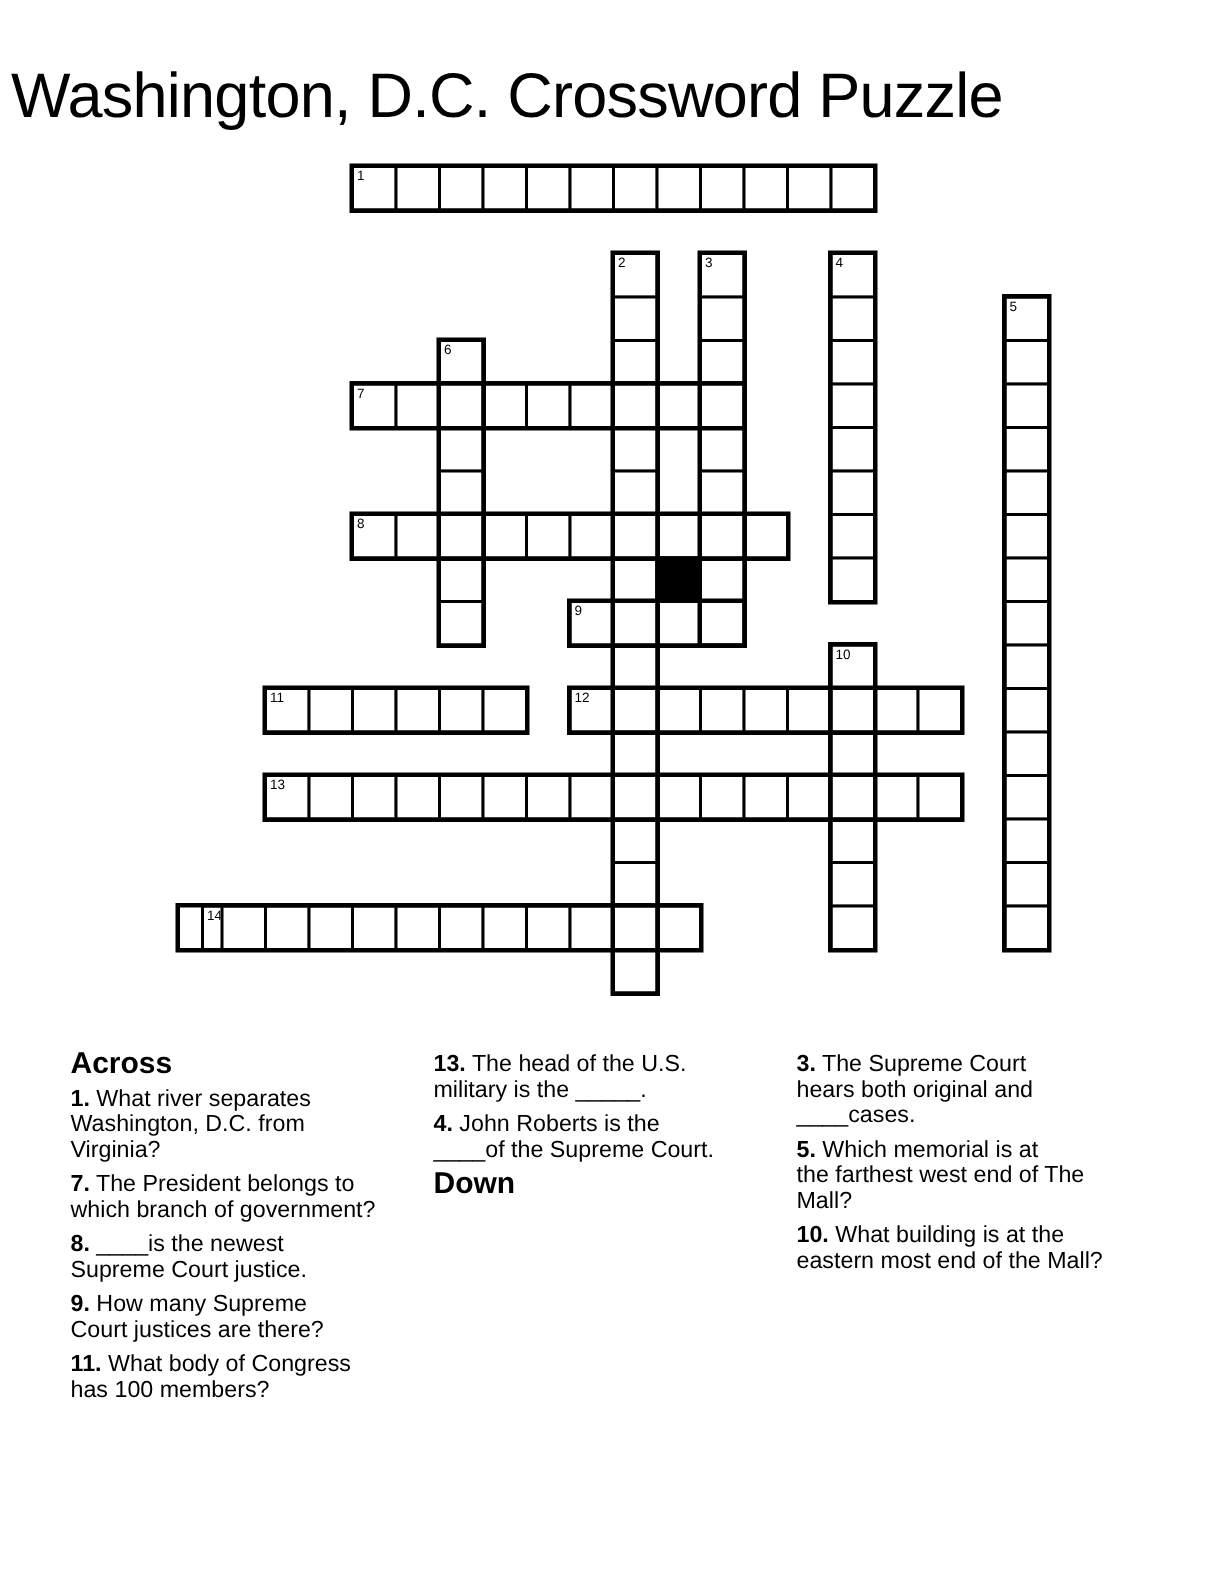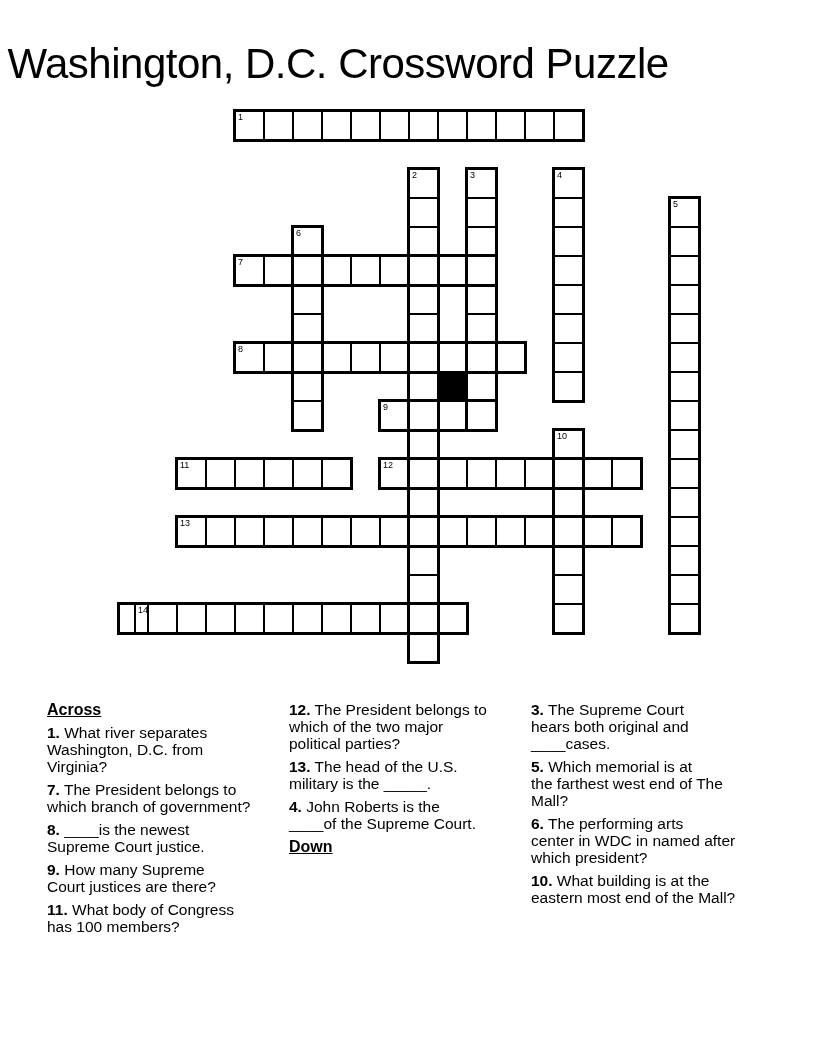--- a/index.html
+++ b/index.html
@@ -11,21 +11,21 @@
   .grid{position:absolute;}
   .cell{position:absolute;width:31px;height:31px;box-sizing:border-box;
         border:2px solid #000;background:#fff;}
   .cell.black{background:#000;}
   .num{position:absolute;top:0px;left:2px;font-size:9px;line-height:10px;color:#000;
        font-family:"Liberation Sans",sans-serif;}
   .outline{position:absolute;box-sizing:border-box;border:3px solid #000;
            background:transparent;pointer-events:none;}
   
   .clue-col{position:absolute;top:701px;font-size:15.5px;line-height:17px;color:#000;}
-  .clue-header{font-weight:bold;text-decoration:underline;font-size:16px;
+  .clue-header{font-weight:bold;font-size:20px;
                margin:0 0 6px 0;}
   p.clue{margin:0 0 6px 0;}
   p.clue b{font-weight:bold;}
 </style>
 </head>
 <body>
 
 <div class="page">
   <div class="title">Washington, D.C. Crossword Puzzle</div>
   <div class="grid" id="grid" style="left: 118px; top: 110px;">
@@ -204,25 +204,23 @@
   <div class="clues" id="clues">
       <div class="clue-col" style="left: 47px; width: 240px;">
         <div class="clue-header">Across</div>
         <p class="clue"><b>1.</b> What river separates<br>Washington, D.C. from<br>Virginia?</p>
         <p class="clue"><b>7.</b> The President belongs to<br>which branch of government?</p>
         <p class="clue"><b>8.</b> ____is the newest<br>Supreme Court justice.</p>
         <p class="clue"><b>9.</b> How many Supreme<br>Court justices are there?</p>
         <p class="clue"><b>11.</b> What body of Congress<br>has 100 members?</p>
       </div>
       <div class="clue-col" style="left: 289px; width: 243px;">
-        <p class="clue"><b>12.</b> The President belongs to<br>which of the two major<br>political parties?</p>
         <p class="clue"><b>13.</b> The head of the U.S.<br>military is the _____.</p>
         <p class="clue"><b>4.</b> John Roberts is the<br>____of the Supreme Court.</p>
         <div class="clue-header">Down</div>
       </div>
       <div class="clue-col" style="left: 531px; width: 252px;">
         <p class="clue"><b>3.</b> The Supreme Court<br>hears both original and<br>____cases.</p>
         <p class="clue"><b>5.</b> Which memorial is at<br>the farthest west end of The<br>Mall?</p>
-        <p class="clue"><b>6.</b> The performing arts<br>center in WDC in named after<br>which president?</p>
         <p class="clue"><b>10.</b> What building is at the<br>eastern most end of the Mall?</p>
       </div>
     </div>
 </div>
 
 </body></html>

